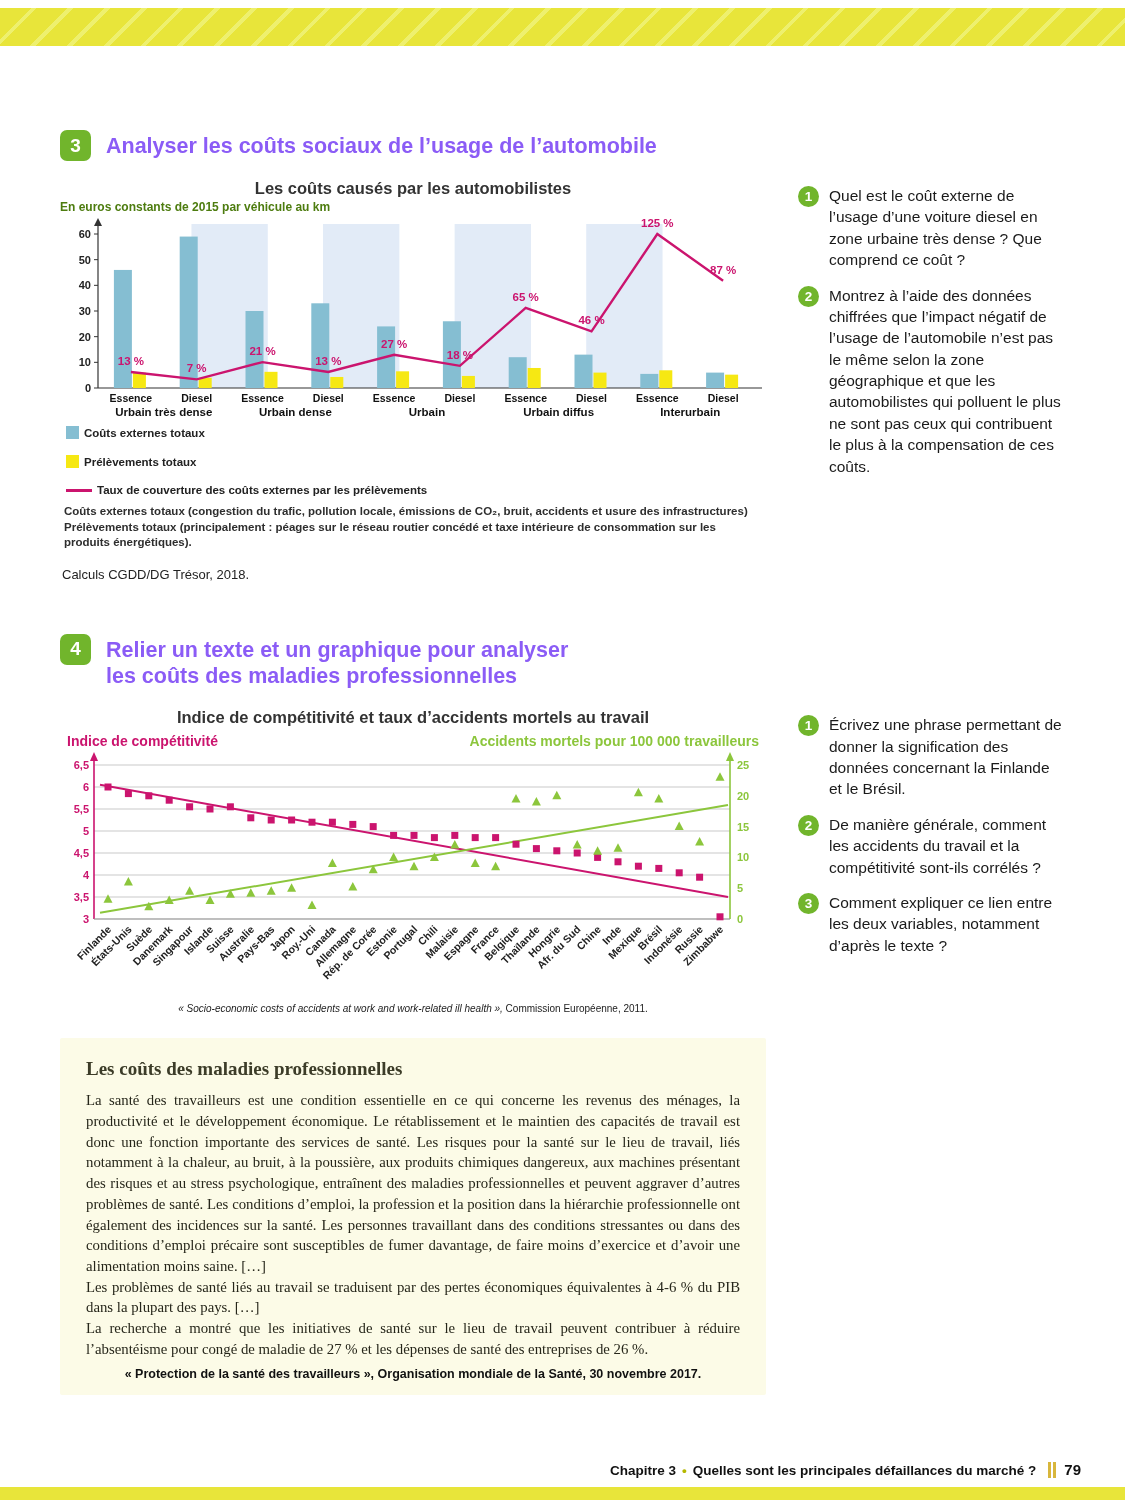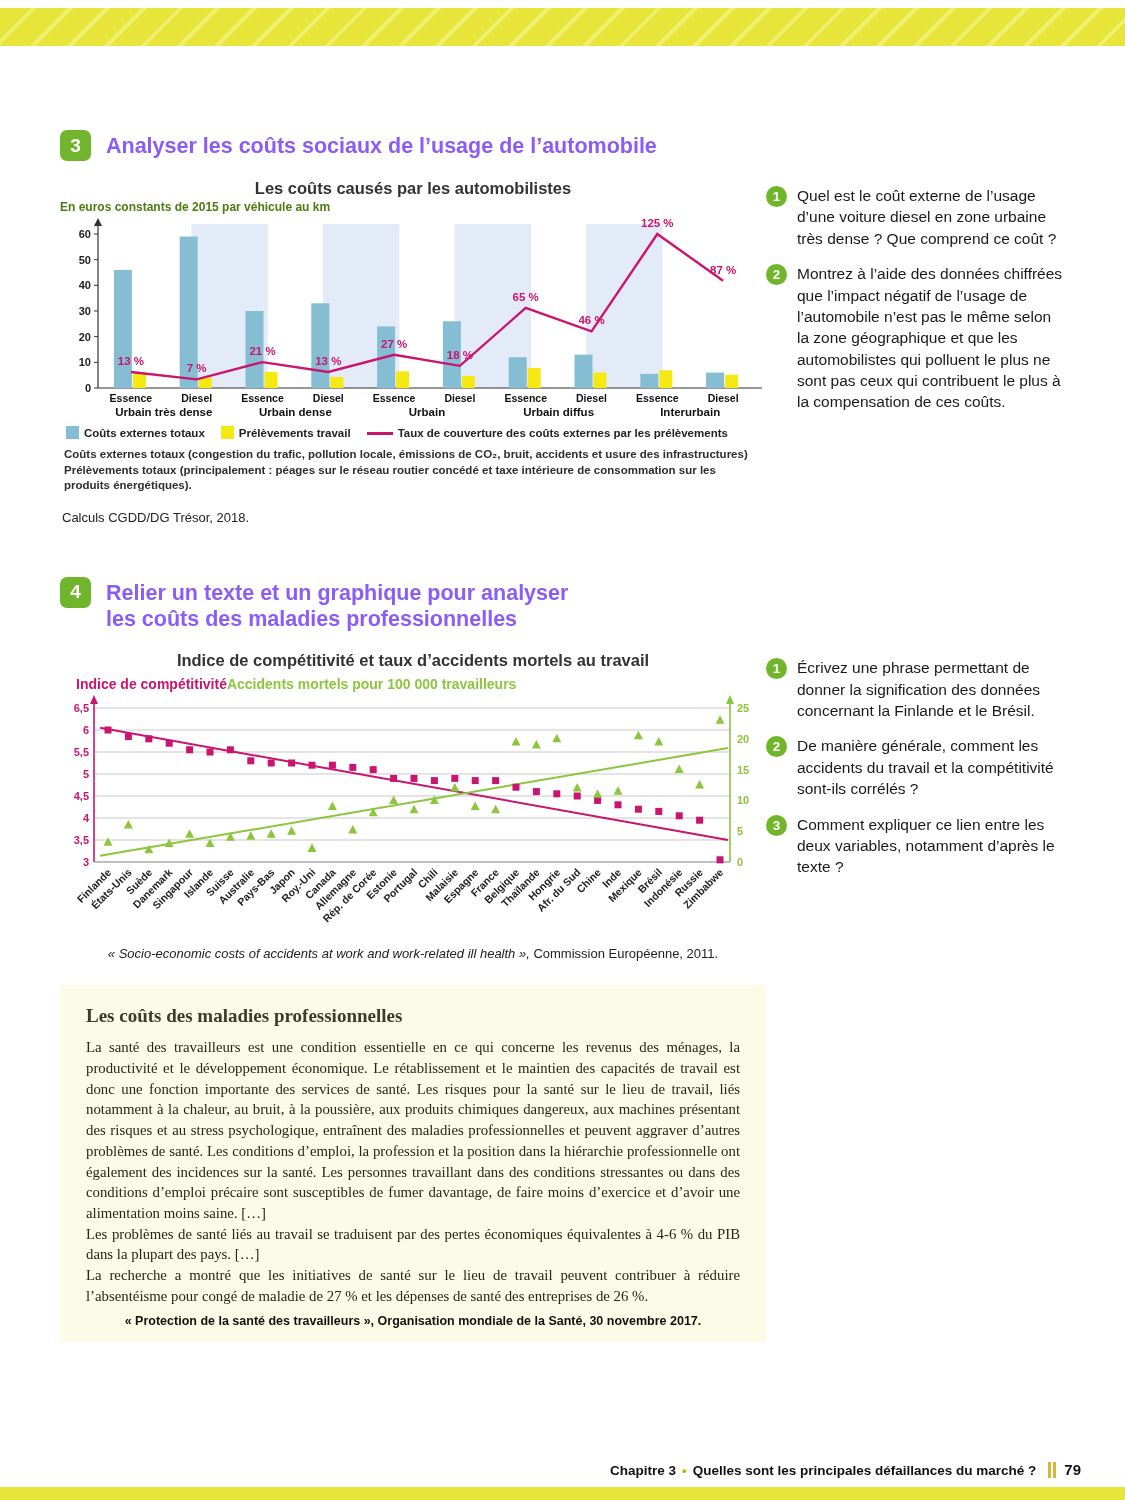--- a/index.html
+++ b/index.html
@@ -12,40 +12,40 @@
   .content{position:absolute;top:46px;left:0;width:100%;padding:0 60px;}
 
   .activity{margin-top:0;}
   #activity-3{margin-top:84px;}
   #activity-4{margin-top:52px;}
   .act-header{display:flex;align-items:flex-start;gap:15px;margin-bottom:14px;}
   .badge{flex:0 0 auto;width:31px;height:31px;border-radius:7px;background:#71b52c;color:#fff;
          font-weight:bold;font-size:19px;display:flex;align-items:center;justify-content:center;}
   .act-title{color:#8b5cf6;font-size:21.5px;font-weight:bold;line-height:1.25;white-space:pre-line;padding-top:3px;}
 
-  .row{display:flex;}
+  .row{display:flex;gap:32px;}
   .col-main{width:706px;flex:0 0 auto;}
   .col-q{flex:1;display:flex;flex-direction:column;gap:14px;padding-top:10px;}
   .question{display:flex;gap:10px;}
   .qnum{flex:0 0 auto;width:21px;height:21px;border-radius:50%;background:#71b52c;color:#fff;
         font-size:13.5px;font-weight:bold;display:flex;align-items:center;justify-content:center;margin-top:1px;}
   .qtext{font-size:15.5px;line-height:1.38;color:#1a1a1a;padding-right:2px;}
 
   .chart-title{text-align:center;font-weight:bold;font-size:16.5px;color:#333;margin:4px 0 2px;}
   .unit-label{font-size:12px;font-weight:bold;color:#4d7c0f;margin-bottom:2px;}
   svg{display:block;}
-  .legend{display:flex;align-items:flex-end;gap:16px;font-size:11.5px;font-weight:bold;color:#222;margin:4px 0 8px 6px;}
+  .legend{display:flex;align-items:flex-start;gap:16px;font-size:11.5px;font-weight:bold;color:#222;margin:4px 0 8px 6px;flex-direction:column;}
   .legend-item{display:flex;align-items:center;gap:5px;}
   .sw{width:13px;height:13px;display:inline-block;}
   .line-sw{width:26px;height:3px;display:inline-block;}
   .notes{font-size:11.5px;font-weight:bold;color:#2e2e2e;line-height:1.35;width:690px;margin-left:4px;}
   .chart-source{font-size:13px;color:#222;margin-top:16px;margin-left:2px;}
 
-  .axis-labels{display:flex;font-weight:bold;font-size:14px;margin:6px 16px 2px;}
-  .scatter-source{text-align:center;font-size:13px;color:#222;margin-top:2px;}
+  .axis-labels{display:flex;justify-content:space-between;font-weight:bold;font-size:14px;margin:6px 7px 2px;}
+  .scatter-source{text-align:center;font-size:10px;color:#222;margin-top:2px;}
 
   .textbox{margin-top:24px;background:#fcfbe7;padding:20px 26px 14px;width:706px;border-radius:2px;}
   .textbox h3{font-family:"Liberation Serif",serif;font-size:19px;color:#3c3c28;margin-bottom:10px;font-weight:bold;}
   .textbox p{font-family:"Liberation Serif",serif;font-size:14.8px;line-height:1.4;text-align:justify;color:#26261a;}
   .tb-source{font-family:"Liberation Sans",sans-serif;font-size:12.5px;font-weight:bold;text-align:center;margin-top:8px;color:#111;}
 
   .footer{position:absolute;right:44px;bottom:22px;font-size:13.5px;color:#111;display:flex;align-items:flex-end;font-weight:bold;}
   .chap-dot{color:#b5b800;margin:0 6px;}
   .page-bars{display:inline-block;width:8px;height:16px;border-left:3px solid #d8b63c;border-right:3px solid #d8b63c;margin:0 8px 0 12px;}
   .page-num{font-size:15px;font-weight:bold;}
@@ -136,21 +136,21 @@
               <text x="498.59999999999997" y="200" text-anchor="middle" font-size="11.5" font-weight="bold" fill="#111">Urbain diffus</text>
               <text x="630.1999999999999" y="200" text-anchor="middle" font-size="11.5" font-weight="bold" fill="#111">Interurbain</text>
             </svg>
           <div class="legend">
             <span class="legend-item">
               <span class="sw" id="sw-blue" style="background: rgb(133, 190, 210);"></span>
               <span>Coûts externes totaux</span>
             </span>
             <span class="legend-item">
               <span class="sw" id="sw-yellow" style="background: rgb(246, 232, 19);"></span>
-              <span>Prélèvements travail</span>
+              <span>Prélèvements totaux</span>
             </span>
             <span class="legend-item">
               <span class="line-sw" id="sw-line" style="background: rgb(203, 20, 110);"></span>
               <span>Taux de couverture des coûts externes par les prélèvements</span>
             </span>
           </div>
           <div class="notes">
             <div>Coûts externes totaux (congestion du trafic, pollution locale, émissions de CO₂, bruit, accidents et usure des infrastructures)</div>
             <div>Prélèvements totaux (principalement : péages sur le réseau routier concédé et taxe intérieure de consommation sur les produits énergétiques).</div>
           </div>

